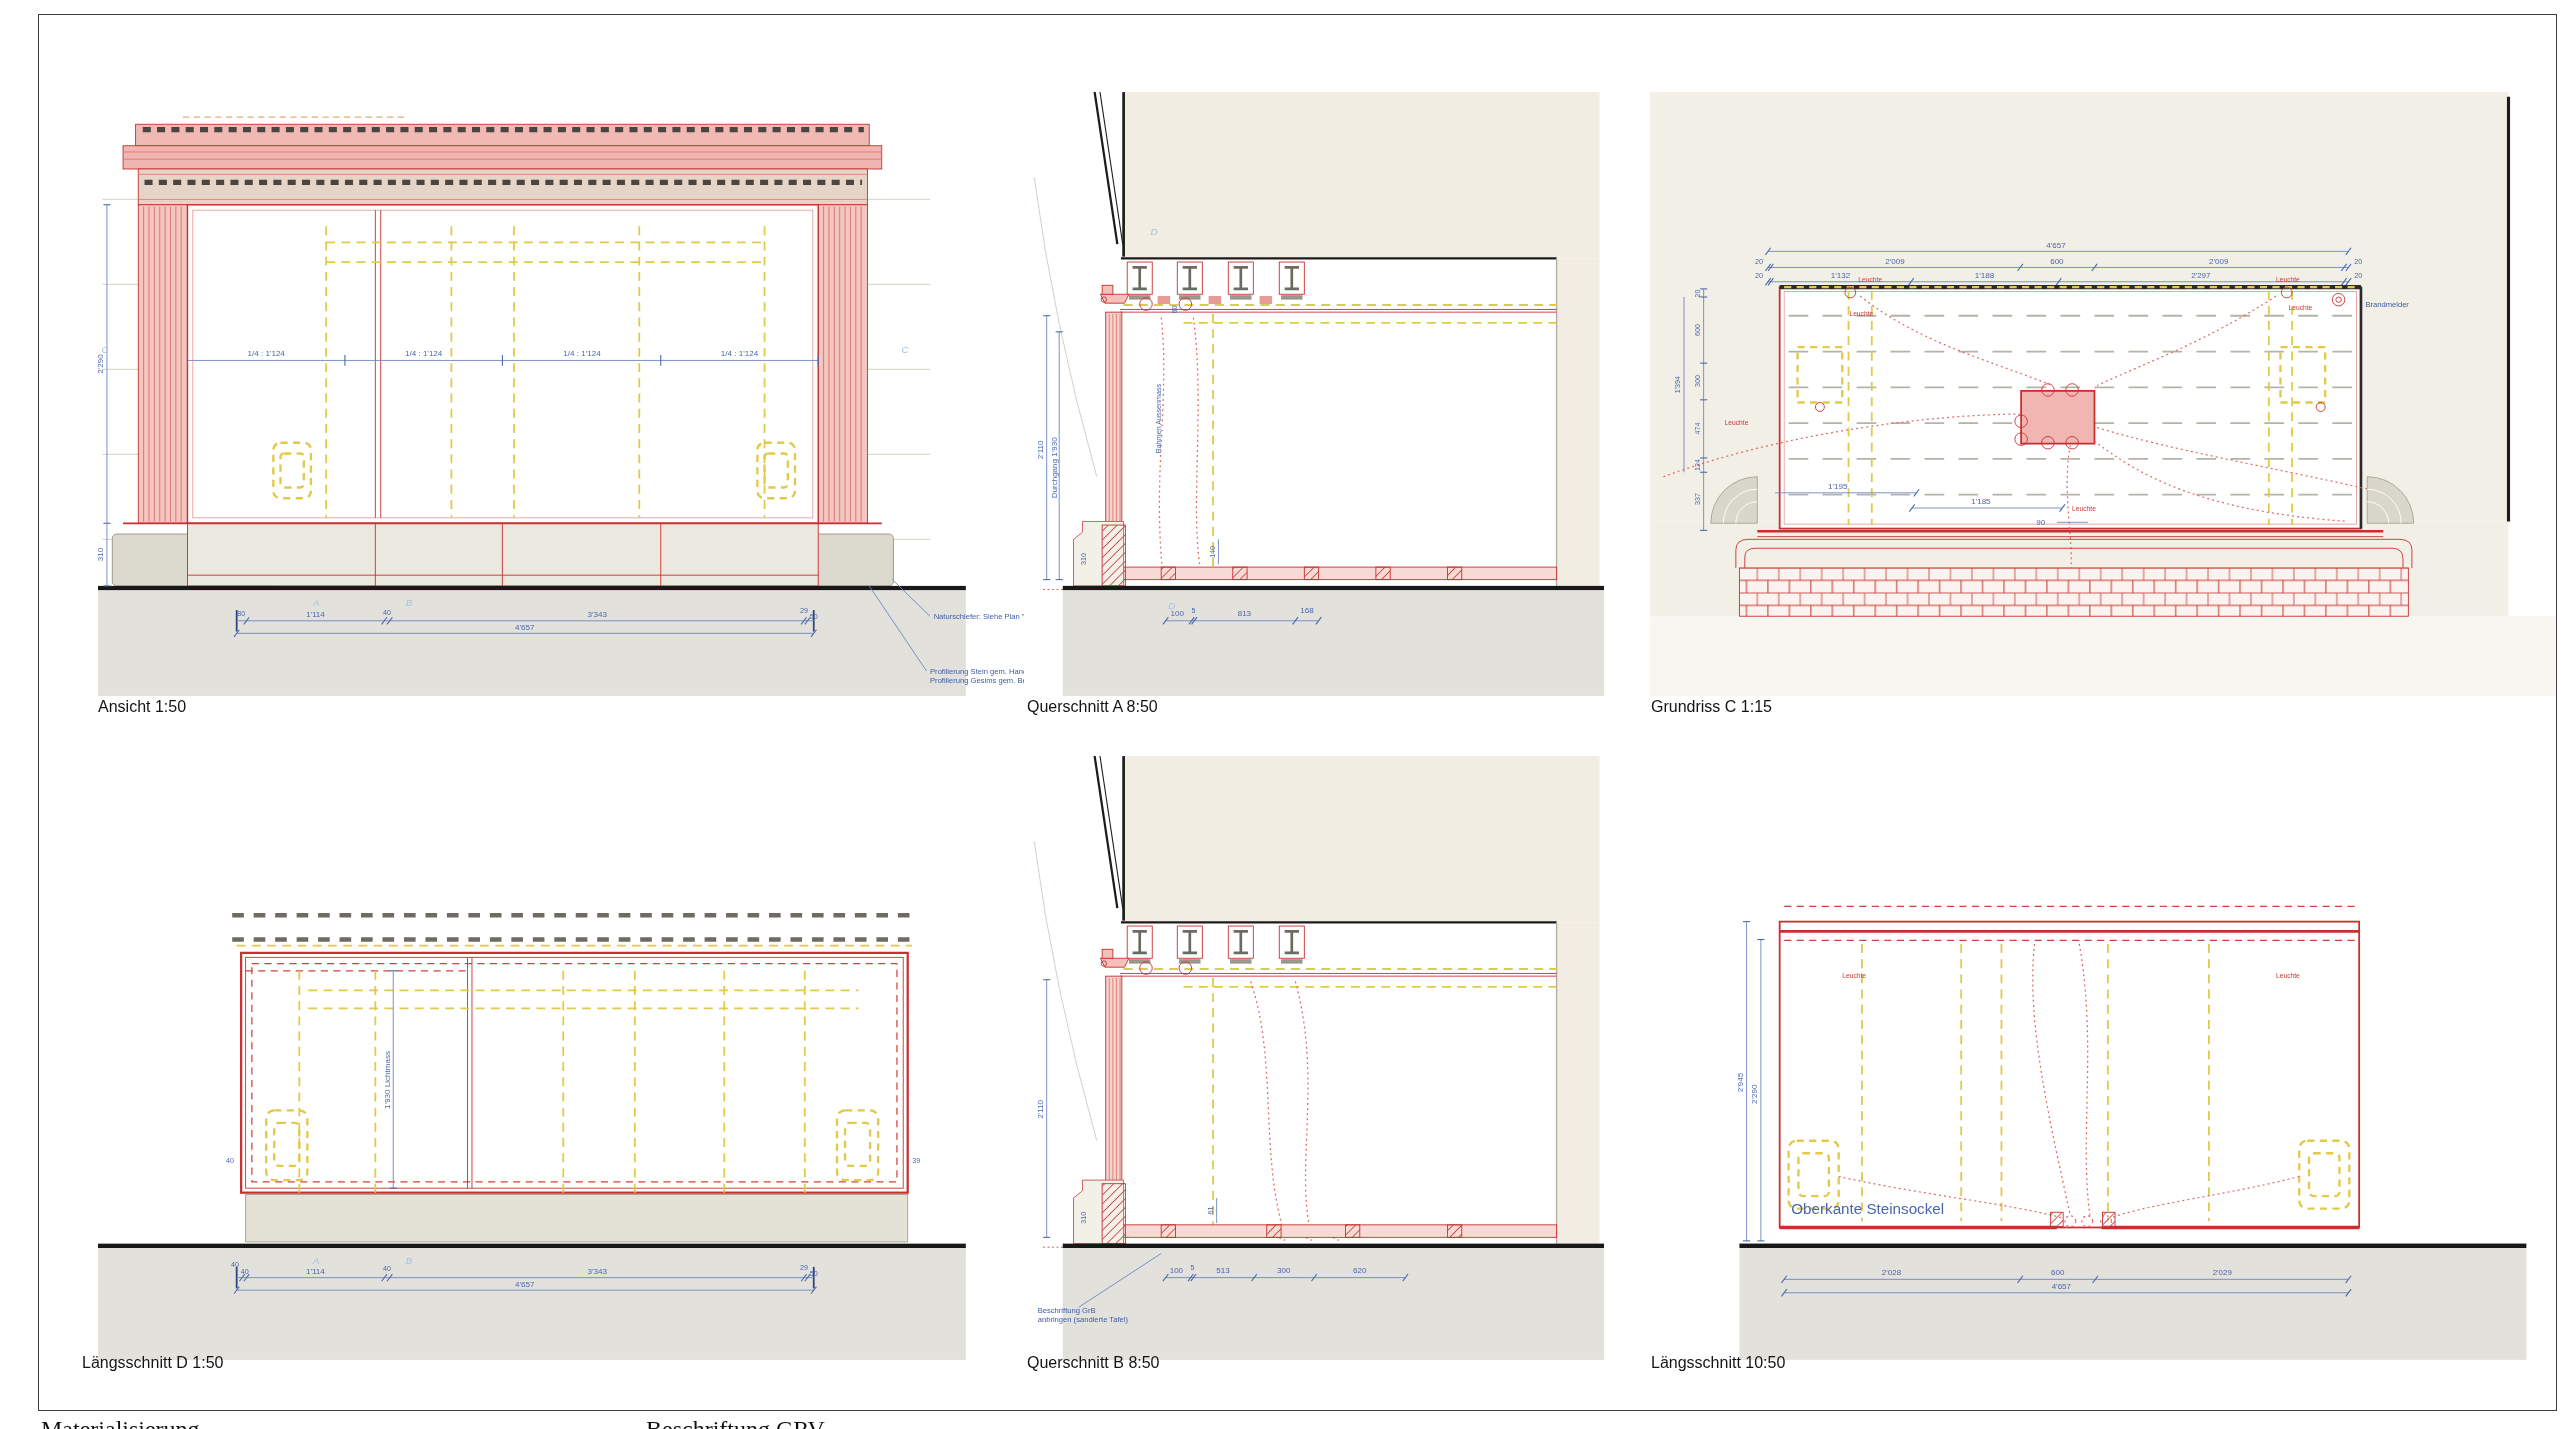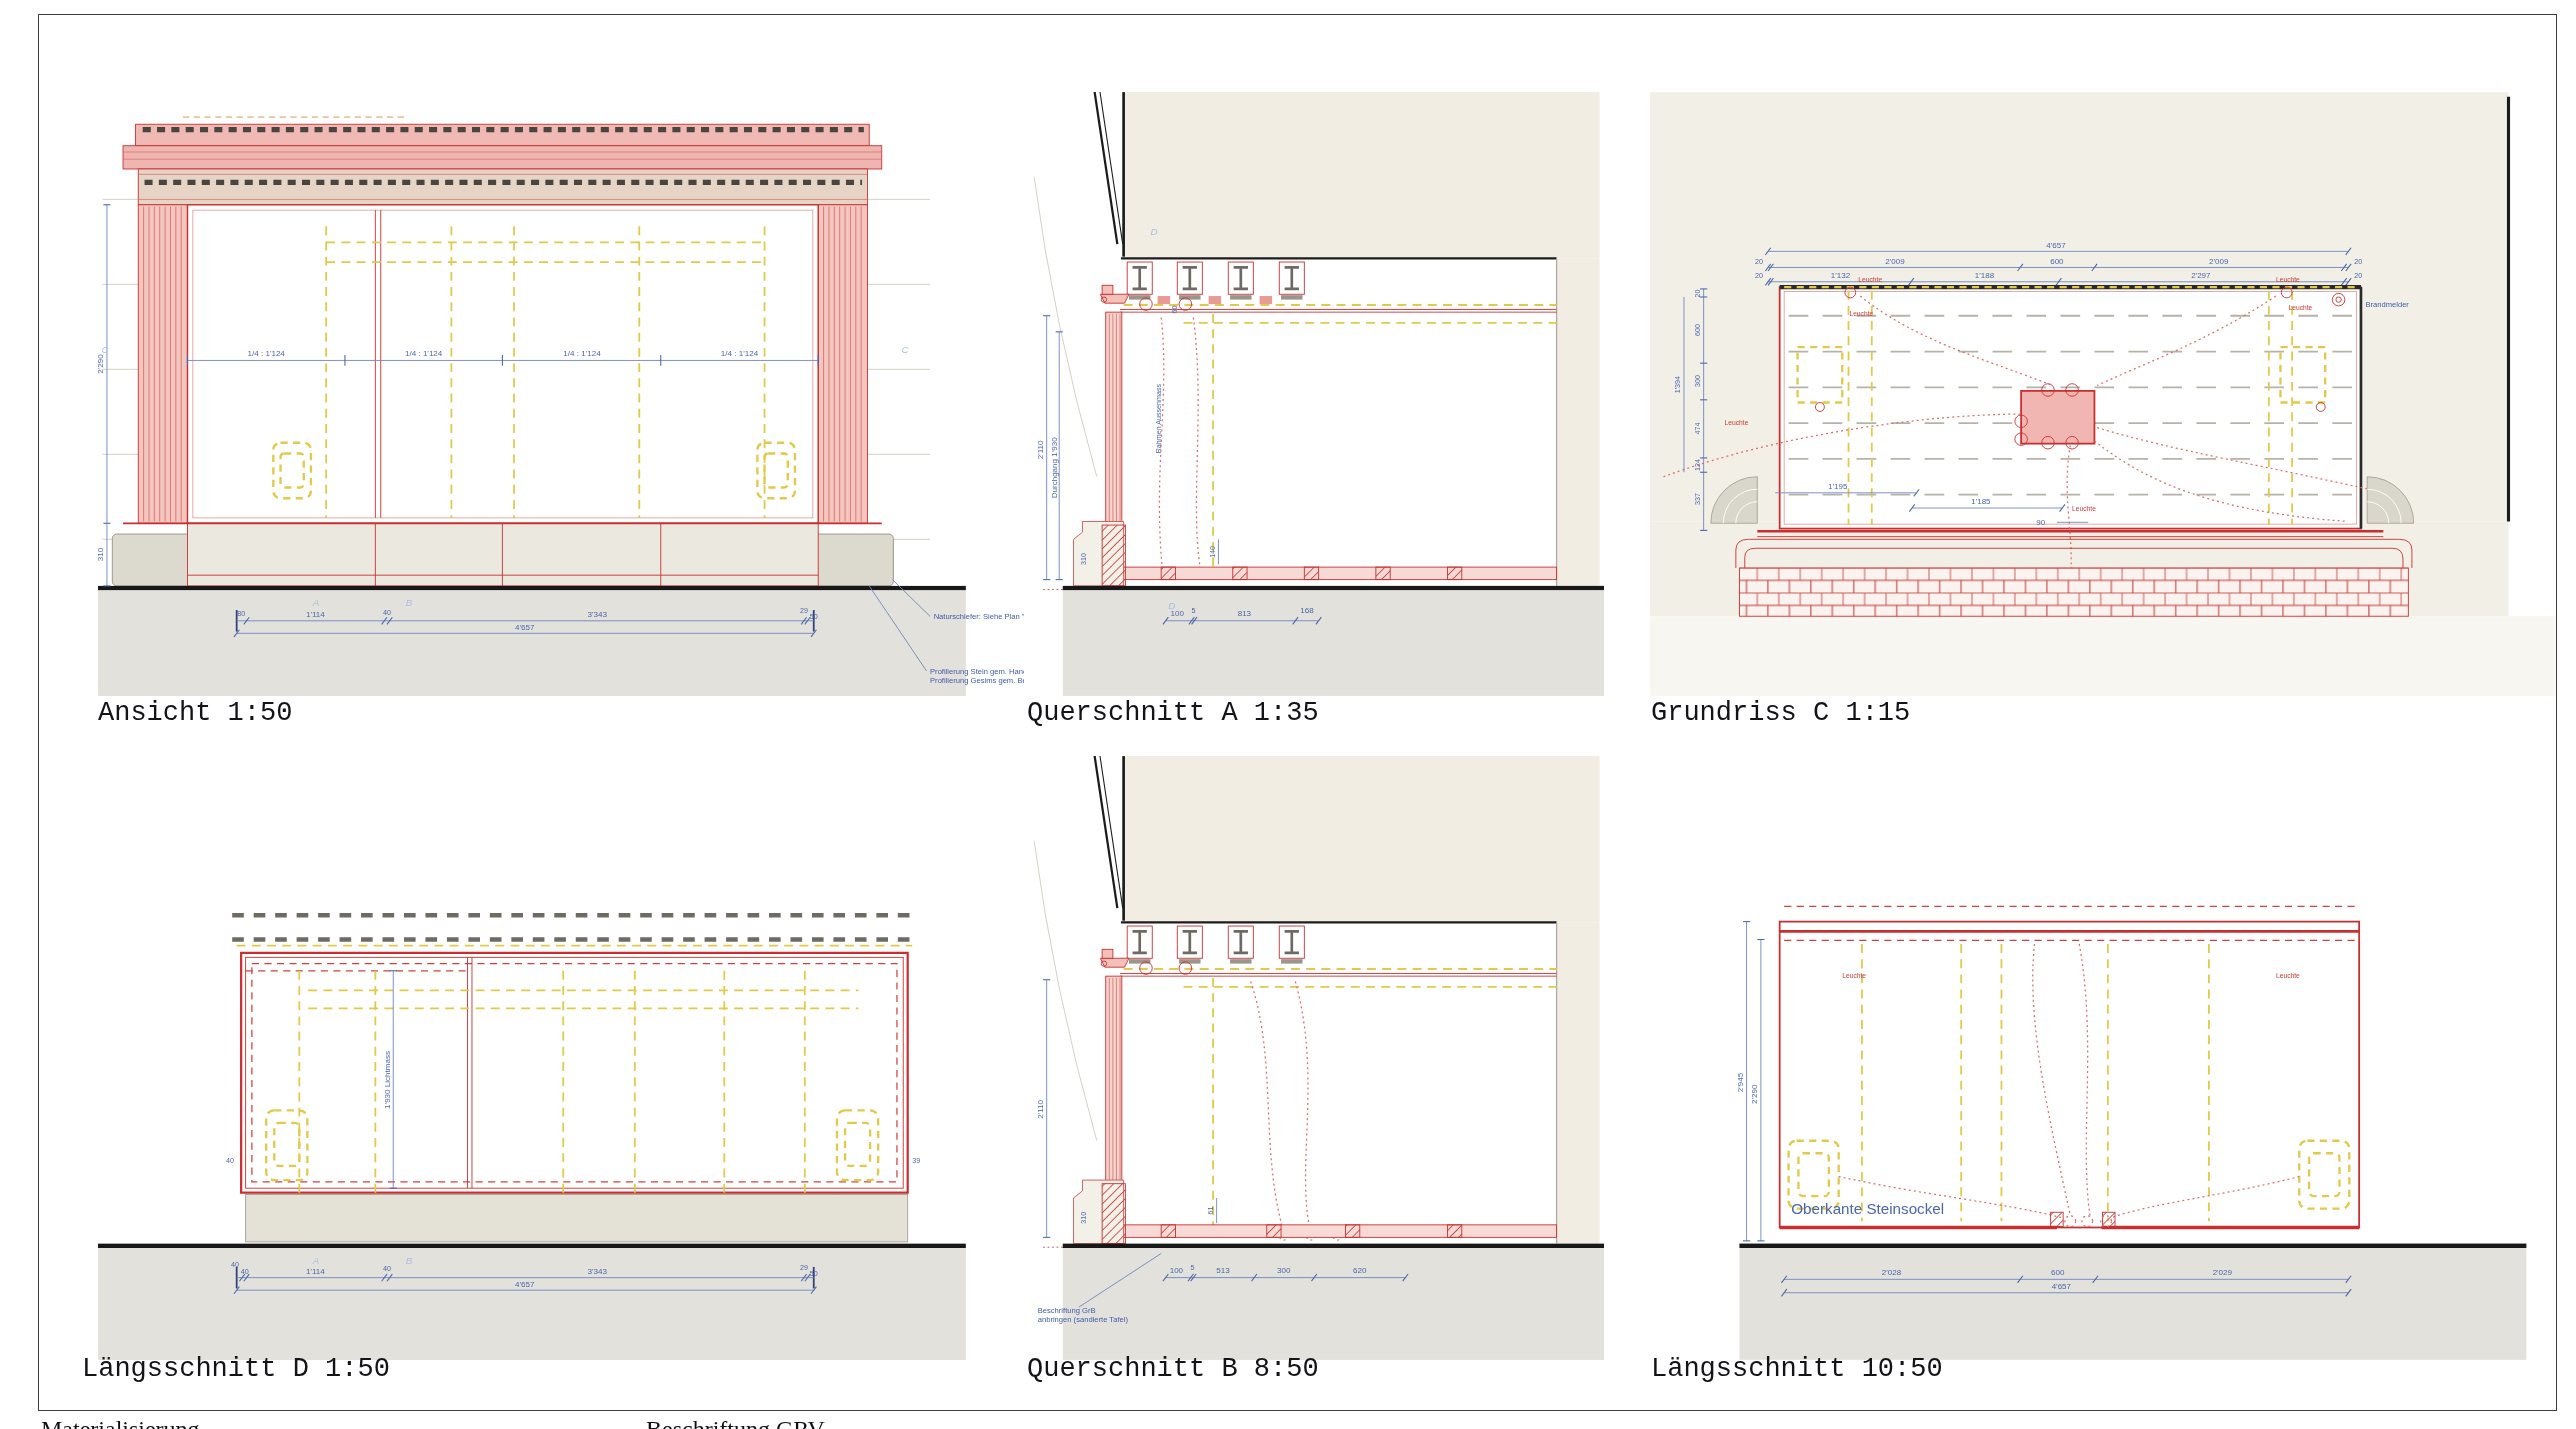--- a/index.html
+++ b/index.html
@@ -1,19 +1,19 @@
 <!DOCTYPE html>
 <html style="font-size:14.3px"><head>
 <meta charset="utf-8">
 <style>
   html,body{margin:0;padding:0;background:#fff;}
   .sheet{position:relative;width:2576px;height:1429px;background:#ffffff;overflow:hidden;
          font-family:"Liberation Sans",sans-serif;}
   .frame{position:absolute;left:38px;top:14.3px;width:2517px;height:1395px;border:1.8px solid #3d3d3d;}
-  .plabel{position:absolute;font-family:Liberation Mono, monospace;font-size:27px;color:#141418;}
+  .plabel{position:absolute;font-family:Liberation Sans, sans-serif;font-size:16px;color:#141418;}
   .footer{position:absolute;font-family:"Liberation Serif",serif;font-size:24px;color:#101014;}
   svg.panel{position:absolute;}
   svg text{font-family:"Liberation Sans",sans-serif;}
   .dim{font-size:9px;fill:#4a67ad;}
   .dimT{font-size:8px;fill:#4a67ad;}
   .note{font-size:8.5px;fill:#3f5ca8;}
   .marker{font-size:11px;fill:#a9c0e2;font-style:italic;}
   .redlab{font-size:7.5px;fill:#cc3b35;}
   .cap{font-size:17px;fill:#4a67ad;}
   .bln{stroke:#6d86c0;stroke-width:1;fill:none;}
@@ -292,21 +292,21 @@
       <line class="tick" x1="297" y1="595" x2="303" y2="587"></line>
       <line class="tick" x1="323" y1="595" x2="329" y2="587"></line>
       <text class="dim" x="168" y="586" text-anchor="middle">100</text>
       <text class="dimT" x="186" y="582" text-anchor="middle">5</text>
       <text class="dim" x="243" y="586" text-anchor="middle">813</text>
       <text class="dim" x="313" y="582" text-anchor="middle">168</text>
     </g>
     <text class="marker" x="138" y="160">D</text>
     <text class="marker" x="158" y="578">D</text>
   </svg>
-  <div class="plabel" style="left:1027px;top:698px">Querschnitt A 1:35</div>
+  <div class="plabel" style="left:1027px;top:698px">Querschnitt A 8:50</div>
 
   <svg class="panel" style="left:1650px;top:92px" width="905" height="604" viewBox="0 0 1012 675">
     <defs>
       <pattern id="brick" width="24" height="28" patternUnits="userSpaceOnUse">
         <g stroke="#cc4a44" fill="#fbf3f0" stroke-width="1">
           <rect x="0" y="0" width="24" height="14"></rect>
           <rect x="-12" y="14" width="24" height="14"></rect>
           <rect x="12" y="14" width="24" height="14"></rect>
         </g>
       </pattern>

